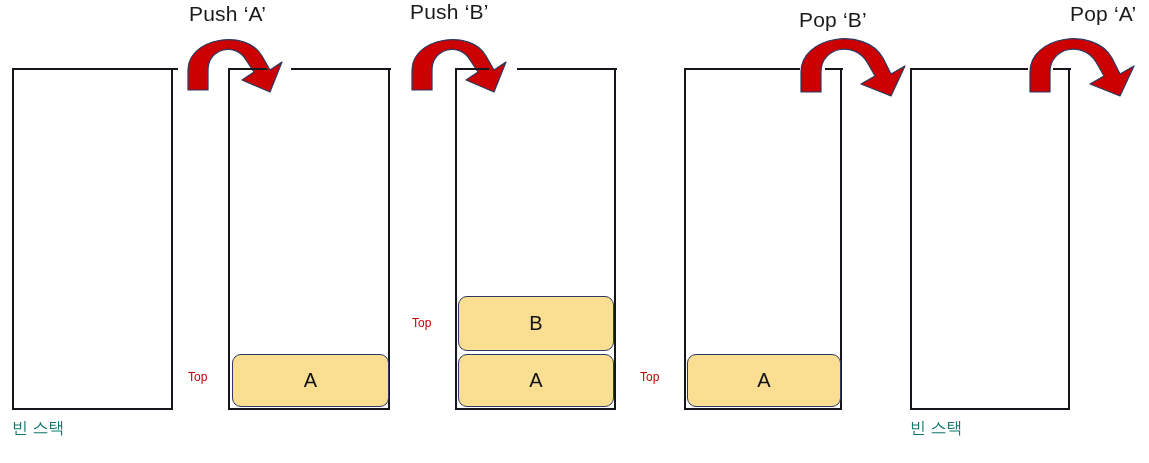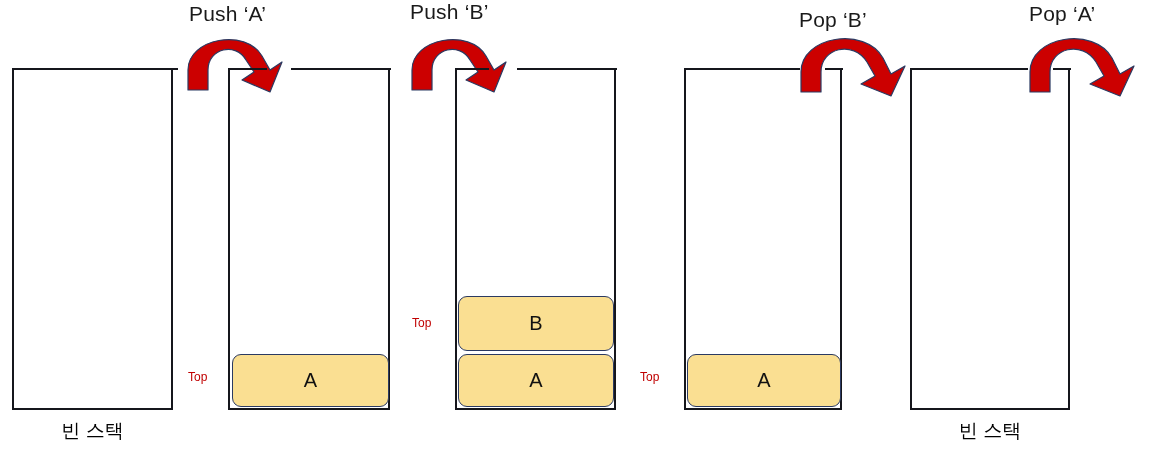--- a/index.html
+++ b/index.html
@@ -59,45 +59,45 @@
     letter-spacing: 0.2px;
   }
   .top-label {
     position: absolute;
     font-size: 12px;
     color: #c00000;
     white-space: nowrap;
   }
   .caption {
     position: absolute;
-    font-size: 19px;
-    color: #000000;
+    font-size: 16px;
+    color: #0f766e;
     white-space: nowrap;
-    text-align: center;
+    text-align: left;
   }
 
   
   .arrow-svg {
     position: absolute;
     overflow: visible;
     pointer-events: none;
   }
 </style>
 </head>
 <body>
 
 <div id="canvas">
 
   <div class="op-label" style="left:189px; top:2px;">Push ‘A’</div>
 
   <div class="op-label" style="left:410px; top:0;">Push ‘B’</div>
 
   <div class="op-label" style="left:799px; top:8px;">Pop ‘B’</div>
 
-  <div class="op-label" style="left:1029px; top:2px;">Pop ‘A’</div>
+  <div class="op-label" style="left:1070px; top:2px;">Pop ‘A’</div>
 
   <svg class="arrow-svg" style="left:182px; top:26px;" width="120" height="68" viewBox="0 0 120 68">
     <path d="M 6 64
              L 6 44
              C 6 12, 64 2, 80 30
              L 88 44
              L 100 36
              L 88 66
              L 60 54
              L 72 46

